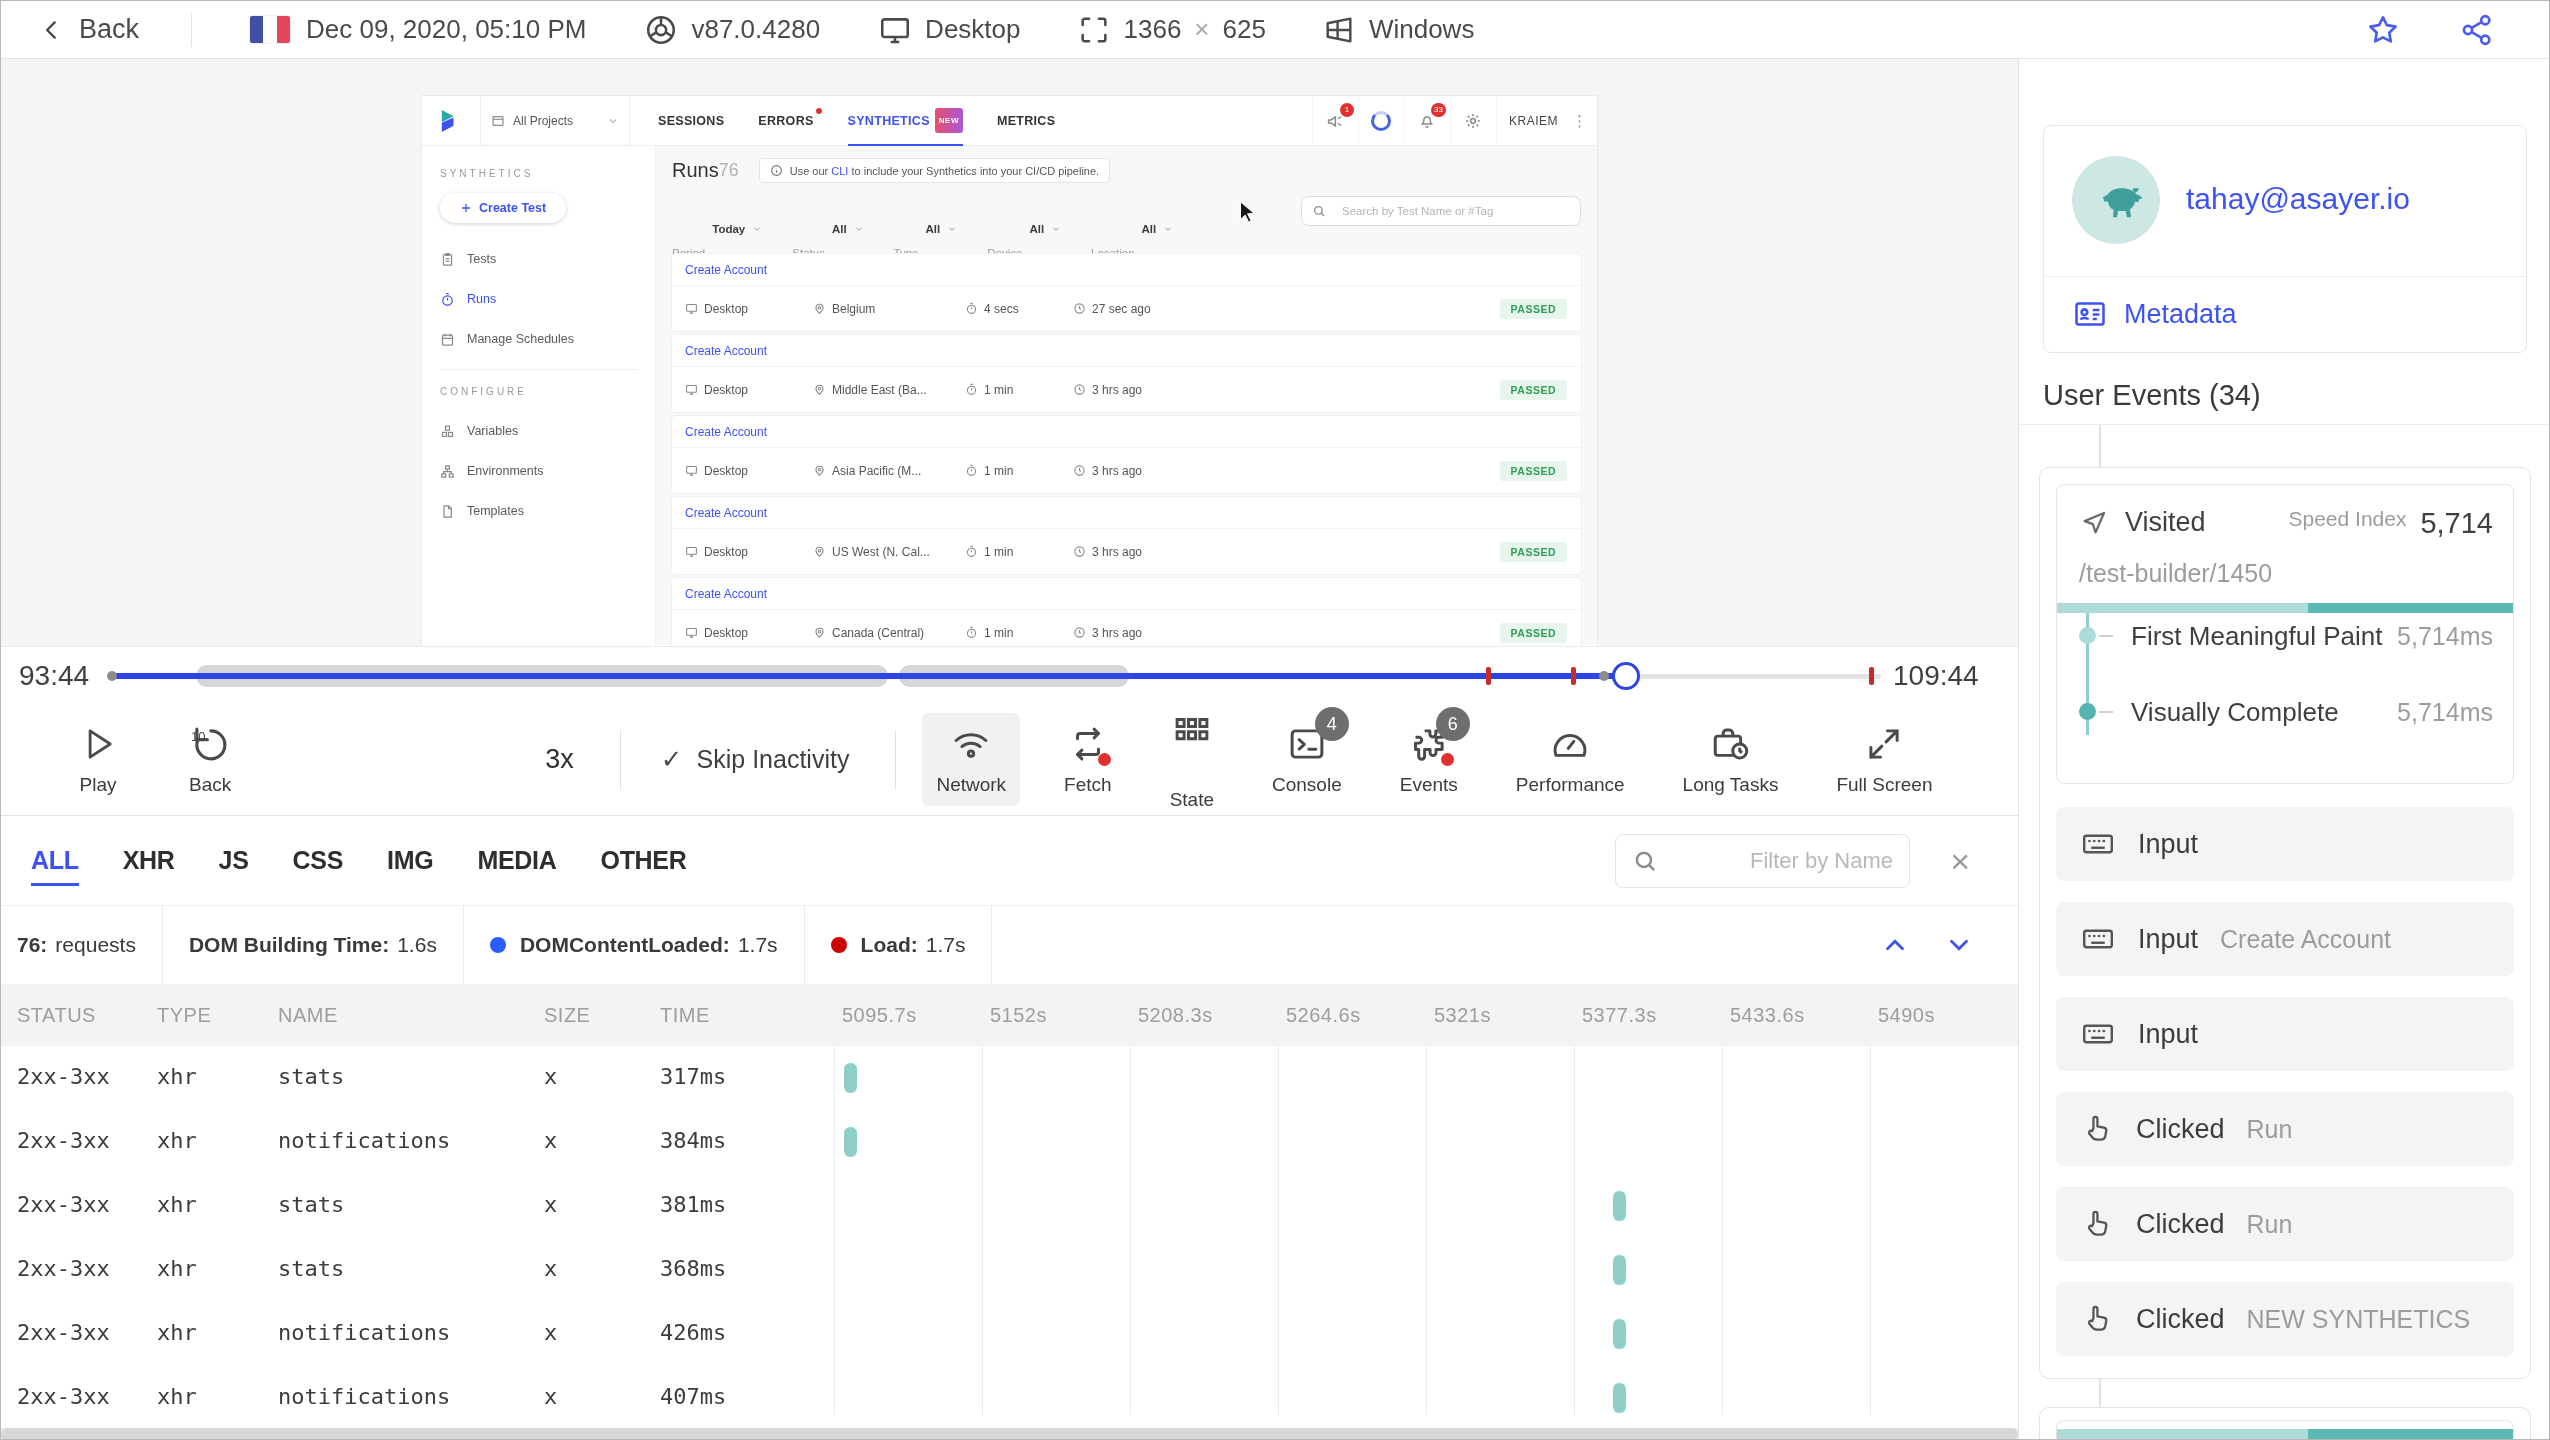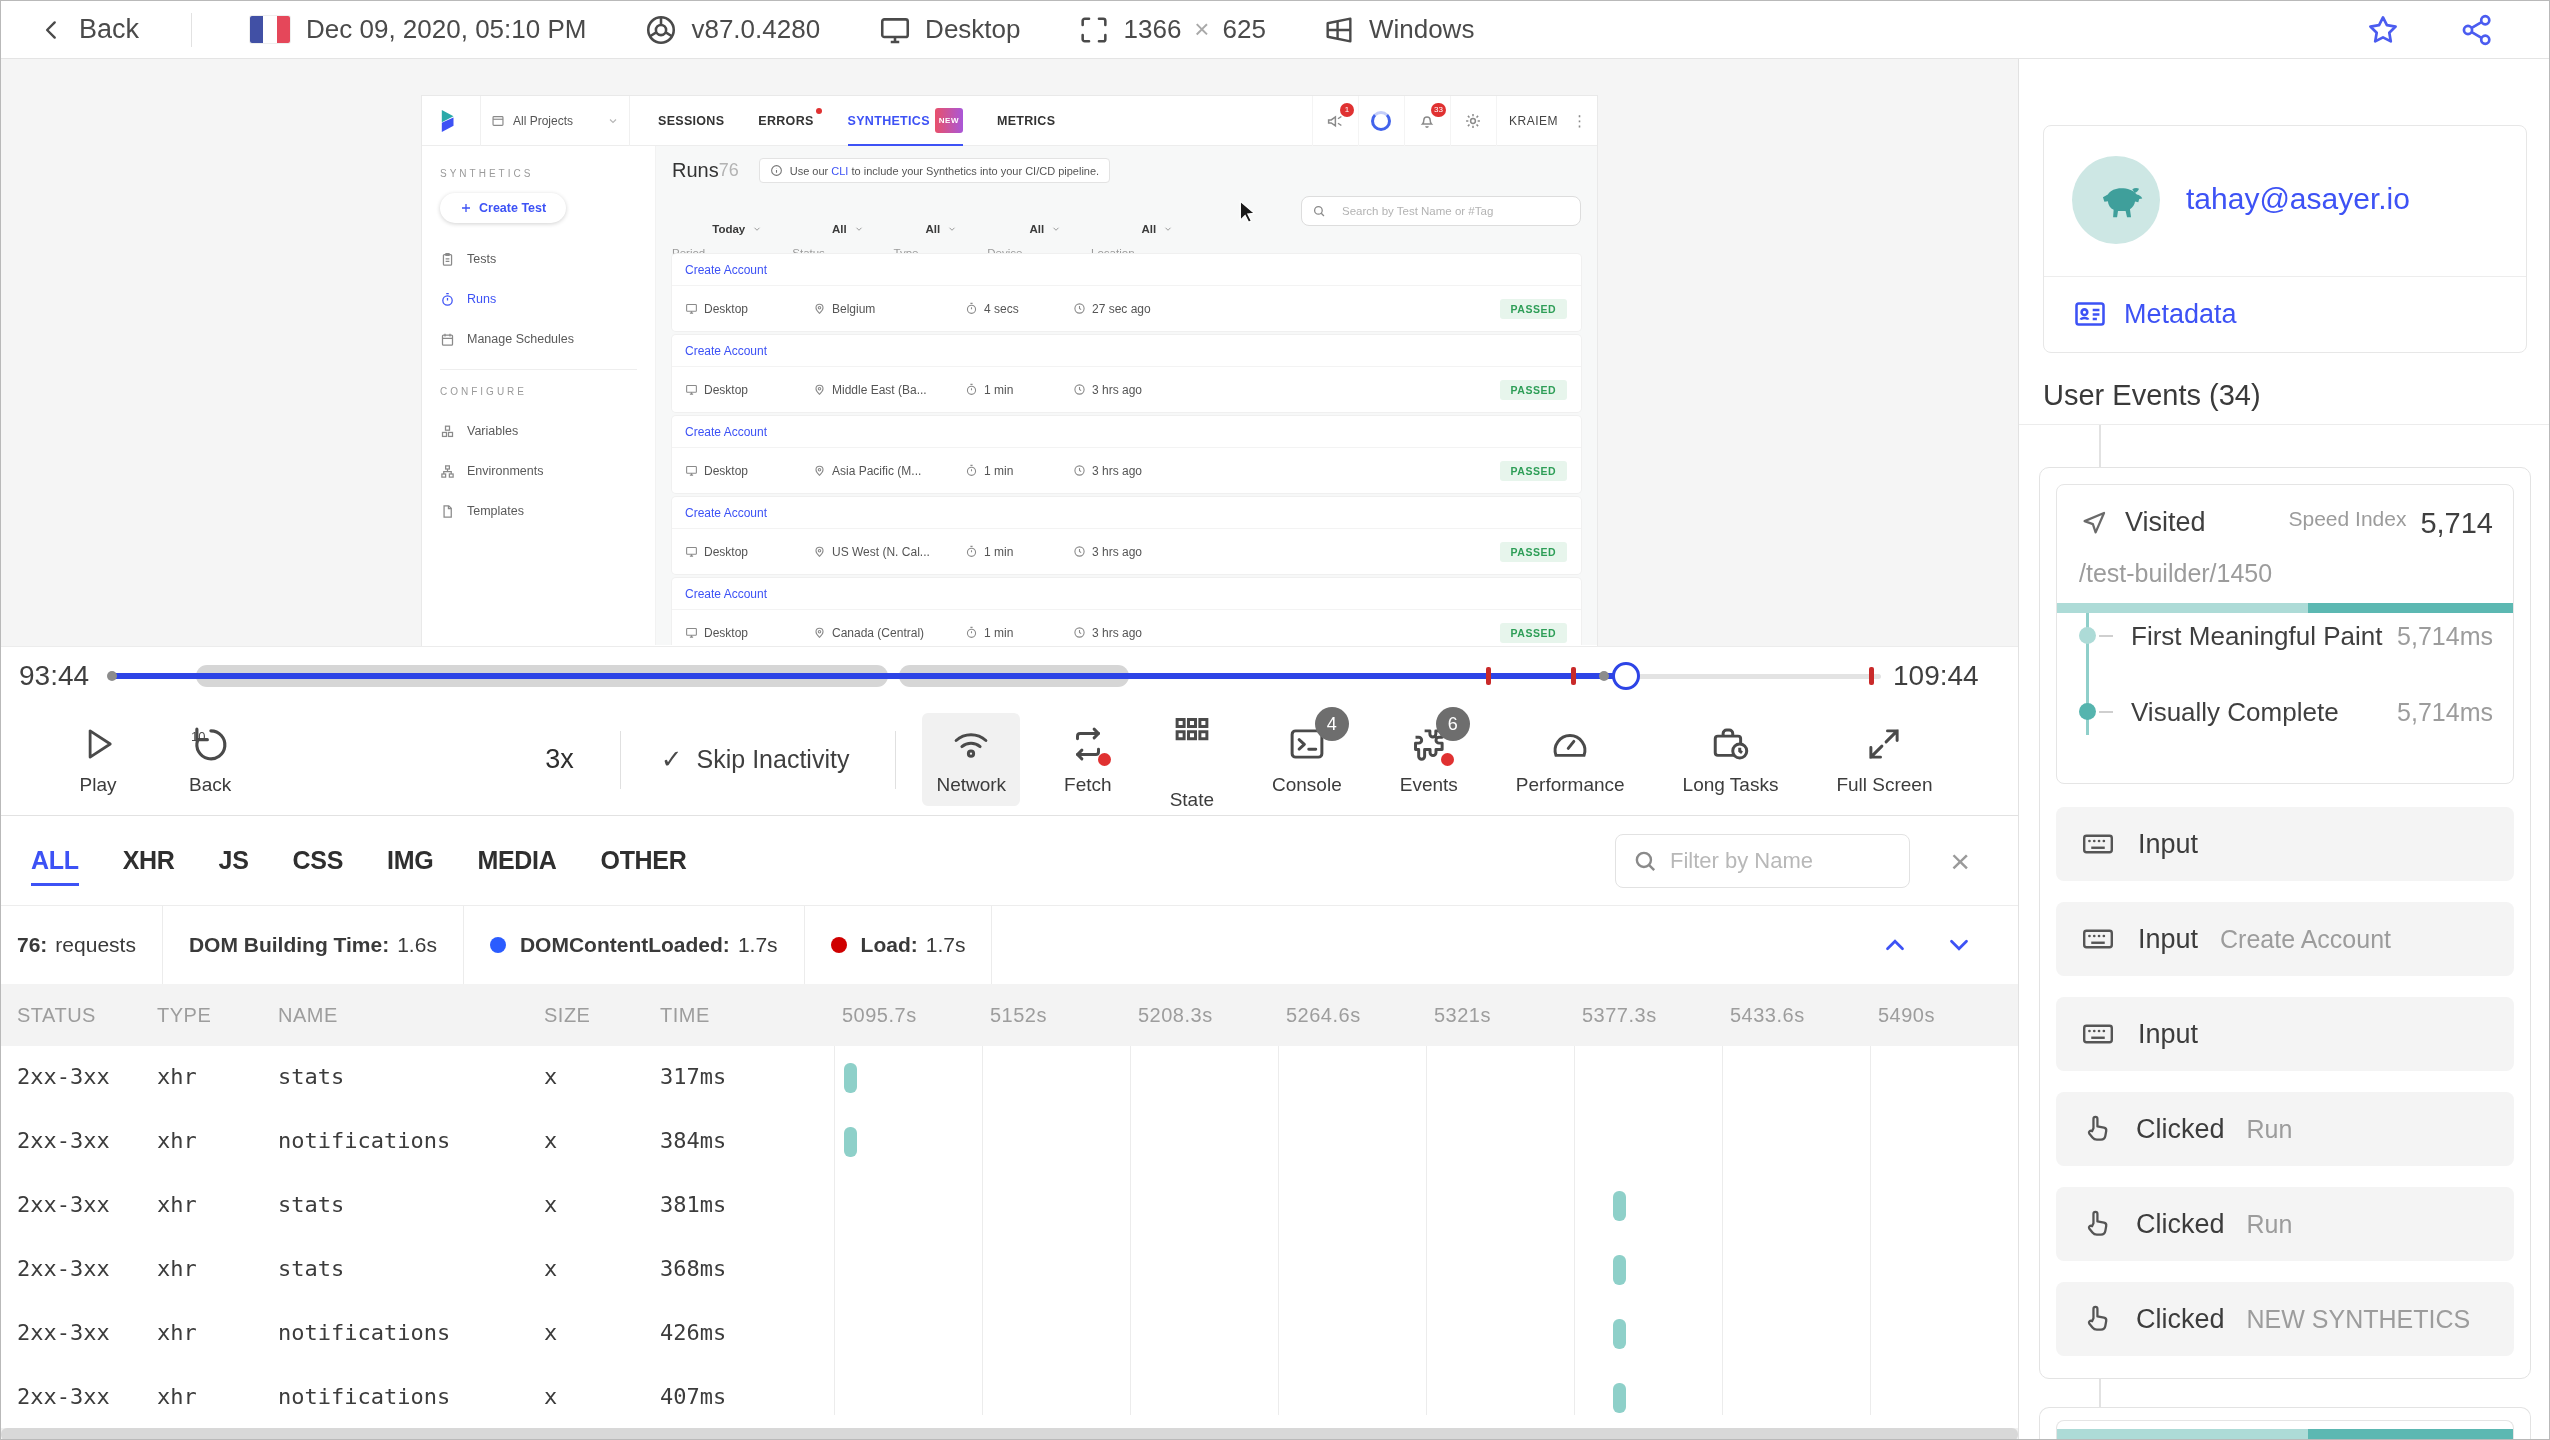--- a/index.html
+++ b/index.html
@@ -101,21 +101,21 @@
   .back10 span.n10 { position:absolute; left:16px; top:16px; font-size:13px; color:#4a4a4a; }
 
   
   .network { position:absolute; left:0; top:815px; width:2017px; height:625px; background:#fff; }
   .net-tabs { height:90px; display:flex; align-items:center; border-bottom:1px solid #ededed; position:relative; }
   .ntab { font-size:25px; font-weight:bold; color:#2f2f2f; margin-left:44px; letter-spacing:-.3px; height:90px; display:flex; align-items:center; position:relative; cursor:pointer; }
   .ntab:first-child { margin-left:30px; }
   .ntab.active { color:#3d52f5; }
   .ntab.active::after { content:""; position:absolute; left:0; right:0; bottom:20px; height:3px; background:#3d52f5; }
   .nfilter { position:absolute; right:108px; top:18px; width:295px; height:54px; border:1px solid #e2e2e2; border-radius:8px; display:flex; align-items:center; gap:12px; padding:0 16px; }
-  .nfilter input { border:0; outline:0; flex:1; font-size:22px; color:#555; font-family:inherit; background:transparent; width:100%; }
+  .nfilter input { border:0; outline:0; flex:1; font-size:22px; color:#555; font-family:inherit; background:transparent; width:100%;text-align:right; }
   .nfilter input::placeholder { color:#b8b8b8; }
   .nclose { position:absolute; right:48px; top:28px; font-size:34px; color:#9a9a9a; cursor:pointer; line-height:1; }
   .net-summary { height:78px; display:flex; align-items:center; font-size:21px; color:#3a3a3a; }
   .nseg { height:100%; display:flex; align-items:center; padding:0 26px; border-right:1px solid #ececec; gap:8px; }
   .nseg:first-child { padding-left:16px; }
   .nseg:last-of-type { border-right:0; }
   .nseg b { font-weight:bold; }
   .dotb { width:16px; height:16px; border-radius:50%; background:#2b5cff; margin-right:6px; }
   .dotr { width:16px; height:16px; border-radius:50%; background:#cf0000; margin-right:6px; }
   .nchevs { margin-left:auto; margin-right:44px; display:flex; gap:34px; }

